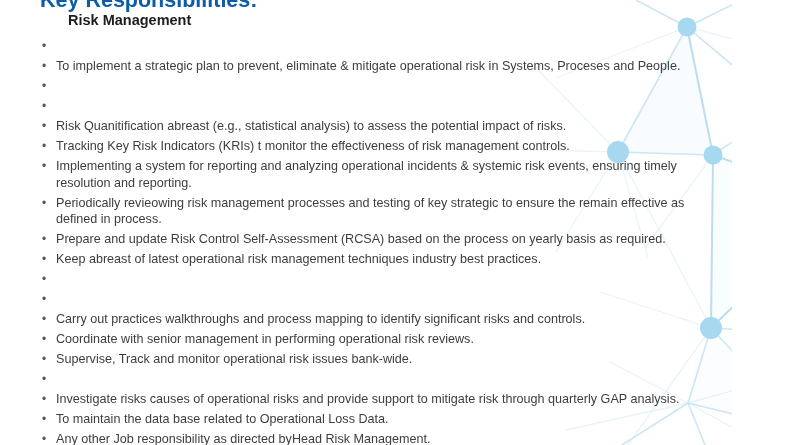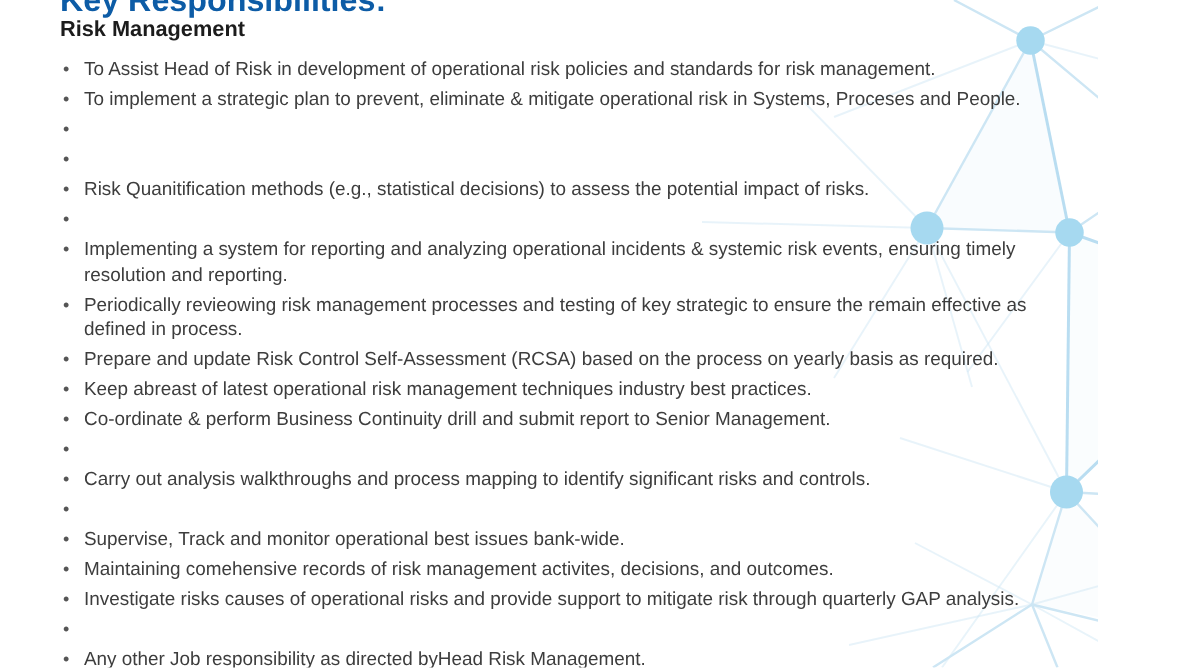--- a/index.html
+++ b/index.html
@@ -26,20 +26,21 @@
     color: var(--title-color, #0d5ca6);
     line-height: 25px;
     margin-top: -12px;           
     white-space: nowrap;
   }
   h2.section {
     font-size: 14.5px; font-weight: bold;
     color: var(--heading-color, #1c1c1c);
     line-height: 18px;
     margin-top: -2px;
+    margin-left: 28px;
   }
   ul.resp {
     list-style: none;
     margin-top: 9px;
     padding-left: 2px;
   }
   ul.resp li {
     display: flex;
     align-items: flex-start;
     margin-bottom: 3.5px;
@@ -115,38 +116,38 @@
       <circle cx="711" cy="328" r="11"></circle>
     </g>
   </svg>
 
   <div class="content">
     <h1 class="title">Key Responsibilities:</h1>
     <h2 class="section">Risk Management</h2>
     <ul class="resp">
         <li>
           <span class="marker">•</span>
-          <span class="li-text">To Assist Head of Risk in development of operational risk policies and standards for risk management.</span>
         </li>
         <li>
           <span class="marker">•</span>
           <span class="li-text">To implement a strategic plan to prevent, eliminate &amp; mitigate operational risk in Systems, Proceses and People.</span>
         </li>
         <li>
           <span class="marker">•</span>
         </li>
         <li>
           <span class="marker">•</span>
         </li>
         <li>
           <span class="marker">•</span>
-          <span class="li-text">Risk Quanitification methods (e.g., statistical decisions) to assess the potential impact of risks.</span>
-        </li>
-        <li>
-          <span class="marker">•</span>
+          <span class="li-text">Risk Quanitification abreast (e.g., statistical analysis) to assess the potential impact of risks.</span>
+        </li>
+        <li>
+          <span class="marker">•</span>
+          <span class="li-text">Tracking Key Risk Indicators (KRIs) t monitor the effectiveness of risk management controls.</span>
         </li>
         <li>
           <span class="marker">•</span>
           <span class="li-text">Implementing a system for reporting and analyzing operational incidents &amp; systemic risk events, ensuring timely
 resolution and reporting.</span>
         </li>
         <li>
           <span class="marker">•</span>
           <span class="li-text">Periodically revieowing risk management processes and testing of key strategic to ensure the remain effective as
 defined in process.</span>
@@ -154,46 +155,46 @@
         <li>
           <span class="marker">•</span>
           <span class="li-text">Prepare and update Risk Control Self-Assessment (RCSA) based on the process on yearly basis as required.</span>
         </li>
         <li>
           <span class="marker">•</span>
           <span class="li-text">Keep abreast of latest operational risk management techniques industry best practices.</span>
         </li>
         <li>
           <span class="marker">•</span>
-          <span class="li-text">Co-ordinate &amp; perform Business Continuity drill and submit report to Senior Management.</span>
-        </li>
-        <li>
-          <span class="marker">•</span>
-        </li>
-        <li>
-          <span class="marker">•</span>
-          <span class="li-text">Carry out analysis walkthroughs and process mapping to identify significant risks and controls.</span>
-        </li>
-        <li>
-          <span class="marker">•</span>
-        </li>
-        <li>
-          <span class="marker">•</span>
-          <span class="li-text">Supervise, Track and monitor operational best issues bank-wide.</span>
-        </li>
-        <li>
-          <span class="marker">•</span>
-          <span class="li-text">Maintaining comehensive records of risk management activites, decisions, and outcomes.</span>
+        </li>
+        <li>
+          <span class="marker">•</span>
+        </li>
+        <li>
+          <span class="marker">•</span>
+          <span class="li-text">Carry out practices walkthroughs and process mapping to identify significant risks and controls.</span>
+        </li>
+        <li>
+          <span class="marker">•</span>
+          <span class="li-text">Coordinate with senior management in performing operational risk reviews.</span>
+        </li>
+        <li>
+          <span class="marker">•</span>
+          <span class="li-text">Supervise, Track and monitor operational risk issues bank-wide.</span>
+        </li>
+        <li>
+          <span class="marker">•</span>
         </li>
         <li>
           <span class="marker">•</span>
           <span class="li-text">Investigate risks causes of operational risks and provide support to mitigate risk through quarterly GAP analysis.</span>
         </li>
         <li>
           <span class="marker">•</span>
+          <span class="li-text">To maintain the data base related to Operational Loss Data.</span>
         </li>
         <li>
           <span class="marker">•</span>
           <span class="li-text">Any other Job responsibility as directed byHead Risk Management.</span>
         </li>
       </ul>
   </div>
 
 </div>
 

